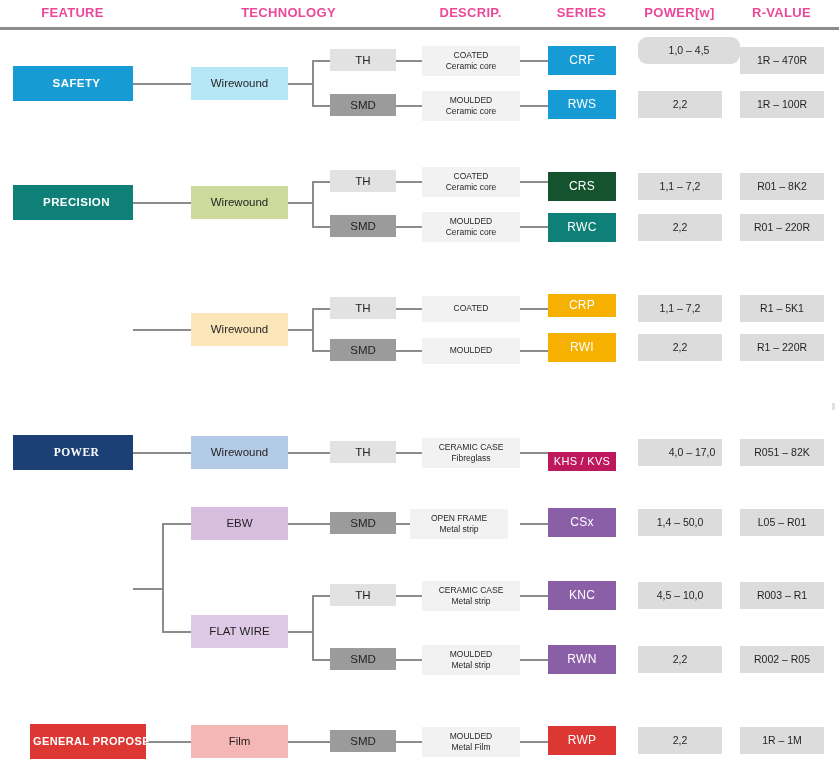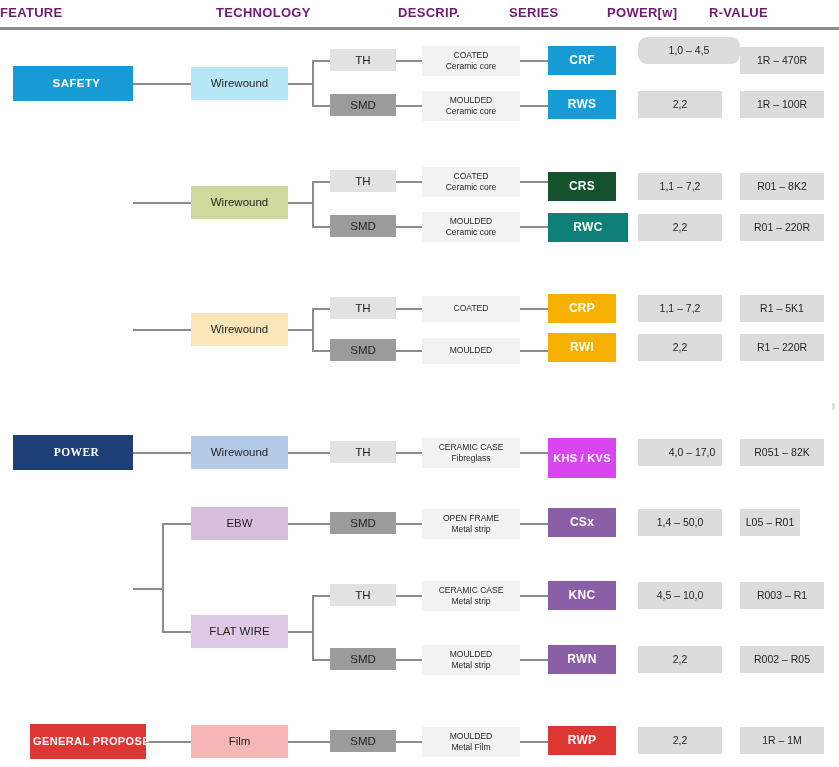--- a/index.html
+++ b/index.html
@@ -11,22 +11,22 @@
     overflow:hidden;
   }
   #stage{position:relative;width:839px;height:767px;}
 
   
   .hdr{
     position:absolute;
     font-size:13px;
     font-weight:bold;
     letter-spacing:.3px;
-    text-align:left;
-    color:#701a75;
+    text-align:center;
+    color:#ec4899;
     white-space:nowrap;
     top:5px;
   }
   .hdr-rule{
     position:absolute;
     left:0;top:27px;width:839px;height:3px;
     background:#8c8c8c;
   }
 
   
@@ -62,21 +62,21 @@
     font-size:8.5px;
     color:#231f20;
     flex-direction:column;
     line-height:1.35;
     white-space:normal;
   }
   .desc .l1{display:block;}
   .desc .l2{display:block;}
   .series{
     font-size:12px;
-    font-weight:bold;
+    font-weight:normal;
     color:#ffffff;
     letter-spacing:.3px;
   }
   .val{
     background:#dcdcdc;
     font-size:10.5px;
     color:#231f20;
   }
 
   
@@ -137,58 +137,59 @@
   <div class="ln h" style="left:133px;top:202px;width:58px;"></div>
   <div class="ln h" style="left:288px;top:202px;width:25px;"></div>
   <div class="ln v" style="left:312px;top:181px;height:46px;"></div>
   <div class="ln h" style="left:312px;top:181px;width:18px;"></div>
   <div class="ln h" style="left:312px;top:226px;width:18px;"></div>
   <div class="ln h" style="left:396px;top:181px;width:26px;"></div>
   <div class="ln h" style="left:396px;top:226px;width:26px;"></div>
   <div class="ln h" style="left:520px;top:181px;width:28px;"></div>
   <div class="ln h" style="left:520px;top:226px;width:28px;"></div>
 
+  <div class="box feature" style="left:13px;top:185px;width:120px;height:35px;background:#0e8077;">PRECISION</div>
   <div class="box tech" style="left:191px;top:186px;width:97px;height:33px;background:#ccdb9c;">Wirewound</div>
 
   <div class="box mount th" style="left:330px;top:170px;width:66px;height:22px;">TH</div>
   <div class="box desc" style="left:422px;top:167px;width:98px;height:30px;">
     <span class="l1">COATED</span>
     <span class="l2">Ceramic core</span>
   </div>
   <div class="box series" style="left:548px;top:172px;width:68px;height:29px;background:#14532d;">CRS</div>
   <div class="box val" style="left:638px;top:173px;width:84px;height:27px;">1,1 – 7,2</div>
   <div class="box val" style="left:740px;top:173px;width:84px;height:27px;">R01 – 8K2</div>
 
   <div class="box mount smd" style="left:330px;top:215px;width:66px;height:22px;">SMD</div>
   <div class="box desc" style="left:422px;top:212px;width:98px;height:30px;">
     <span class="l1">MOULDED</span>
     <span class="l2">Ceramic core</span>
   </div>
-  <div class="box series" style="left:548px;top:213px;width:80px;height:29px;background:#0e8077;">RWC</div>
+  <div class="box series" style="left:548px;top:213px;width:68px;height:29px;background:#0e8077;">RWC</div>
   <div class="box val" style="left:638px;top:214px;width:84px;height:27px;">2,2</div>
   <div class="box val" style="left:740px;top:214px;width:84px;height:27px;text-align:right;">R01 – 220R</div>
 
   <div class="ln h" style="left:133px;top:329px;width:58px;"></div>
   <div class="ln h" style="left:288px;top:329px;width:25px;"></div>
   <div class="ln v" style="left:312px;top:308px;height:44px;"></div>
   <div class="ln h" style="left:312px;top:308px;width:18px;"></div>
   <div class="ln h" style="left:312px;top:350px;width:18px;"></div>
   <div class="ln h" style="left:396px;top:308px;width:26px;"></div>
   <div class="ln h" style="left:396px;top:350px;width:26px;"></div>
   <div class="ln h" style="left:520px;top:308px;width:28px;"></div>
   <div class="ln h" style="left:520px;top:350px;width:28px;"></div>
 
   <div class="box tech" style="left:191px;top:313px;width:97px;height:33px;background:#fbe6b9;">Wirewound</div>
 
   <div class="box mount th" style="left:330px;top:297px;width:66px;height:22px;">TH</div>
   <div class="box desc" style="left:422px;top:296px;width:98px;height:26px;">
     <span class="l1">COATED</span>
     <span class="l2"></span>
   </div>
-  <div class="box series" style="left:548px;top:294px;width:68px;height:29px;background:#f5b000;">CRP</div>
+  <div class="box series" style="left:548px;top:294px;width:68px;height:23px;background:#f5b000;">CRP</div>
   <div class="box val" style="left:638px;top:295px;width:84px;height:27px;">1,1 – 7,2</div>
   <div class="box val" style="left:740px;top:295px;width:84px;height:27px;">R1 – 5K1</div>
 
   <div class="box mount smd" style="left:330px;top:339px;width:66px;height:22px;">SMD</div>
   <div class="box desc" style="left:422px;top:338px;width:98px;height:26px;">
     <span class="l1">MOULDED</span>
     <span class="l2"></span>
   </div>
   <div class="box series" style="left:548px;top:333px;width:68px;height:29px;background:#f5b000;">RWI</div>
   <div class="box val" style="left:638px;top:334px;width:84px;height:27px;">2,2</div>
@@ -199,45 +200,45 @@
   <div class="ln h" style="left:396px;top:452px;width:26px;"></div>
   <div class="ln h" style="left:520px;top:452px;width:28px;"></div>
 
   <div class="box feature" style="left:13px;top:435px;width:120px;height:35px;background:#1c4076;font-family:Liberation Serif, serif;">POWER</div>
   <div class="box tech" style="left:191px;top:436px;width:97px;height:33px;background:#b4cbe8;">Wirewound</div>
   <div class="box mount th" style="left:330px;top:441px;width:66px;height:22px;">TH</div>
   <div class="box desc" style="left:422px;top:438px;width:98px;height:30px;">
     <span class="l1">CERAMIC CASE</span>
     <span class="l2">Fibreglass</span>
   </div>
-  <div class="box series" style="left:548px;top:438px;width:68px;height:40px;background:#d946ef;font-size:11px;">KHS / KVS</div>
+  <div class="box series" style="left:548px;top:452px;width:68px;height:19px;background:#be185d;font-size:11px;">KHS / KVS</div>
   <div class="box val" style="left:638px;top:439px;width:84px;height:27px;padding-left:24px;">4,0 – 17,0</div>
   <div class="box val" style="left:740px;top:439px;width:84px;height:27px;">R051 – 82K</div>
 
   <div class="artifact"></div>
 
   <div class="ln h" style="left:133px;top:588px;width:30px;"></div>
   <div class="ln v" style="left:162px;top:523px;height:110px;"></div>
   <div class="ln h" style="left:162px;top:523px;width:29px;"></div>
   <div class="ln h" style="left:162px;top:631px;width:29px;"></div>
 
 
   <div class="ln h" style="left:288px;top:523px;width:42px;"></div>
   <div class="ln h" style="left:396px;top:523px;width:26px;"></div>
   <div class="ln h" style="left:520px;top:523px;width:28px;"></div>
 
   <div class="box tech" style="left:191px;top:507px;width:97px;height:33px;background:#d7bede;">EBW</div>
   <div class="box mount smd" style="left:330px;top:512px;width:66px;height:22px;">SMD</div>
-  <div class="box desc" style="left:422px;top:509px;width:98px;height:30px;">
+  <div class="box desc" style="left:410px;top:509px;width:98px;height:30px;">
     <span class="l1">OPEN FRAME</span>
     <span class="l2">Metal strip</span>
   </div>
   <div class="box series" style="left:548px;top:508px;width:68px;height:29px;background:#8b5fa8;">CSx</div>
   <div class="box val" style="left:638px;top:509px;width:84px;height:27px;">1,4 – 50,0</div>
-  <div class="box val" style="left:740px;top:509px;width:60px;height:27px;">L05 – R01</div>
+  <div class="box val" style="left:740px;top:509px;width:84px;height:27px;">L05 – R01</div>
 
   <div class="ln h" style="left:288px;top:631px;width:25px;"></div>
   <div class="ln v" style="left:312px;top:595px;height:65px;"></div>
   <div class="ln h" style="left:312px;top:595px;width:18px;"></div>
   <div class="ln h" style="left:312px;top:659px;width:18px;"></div>
   <div class="ln h" style="left:396px;top:595px;width:26px;"></div>
   <div class="ln h" style="left:396px;top:659px;width:26px;"></div>
   <div class="ln h" style="left:520px;top:595px;width:28px;"></div>
   <div class="ln h" style="left:520px;top:659px;width:28px;"></div>
 

